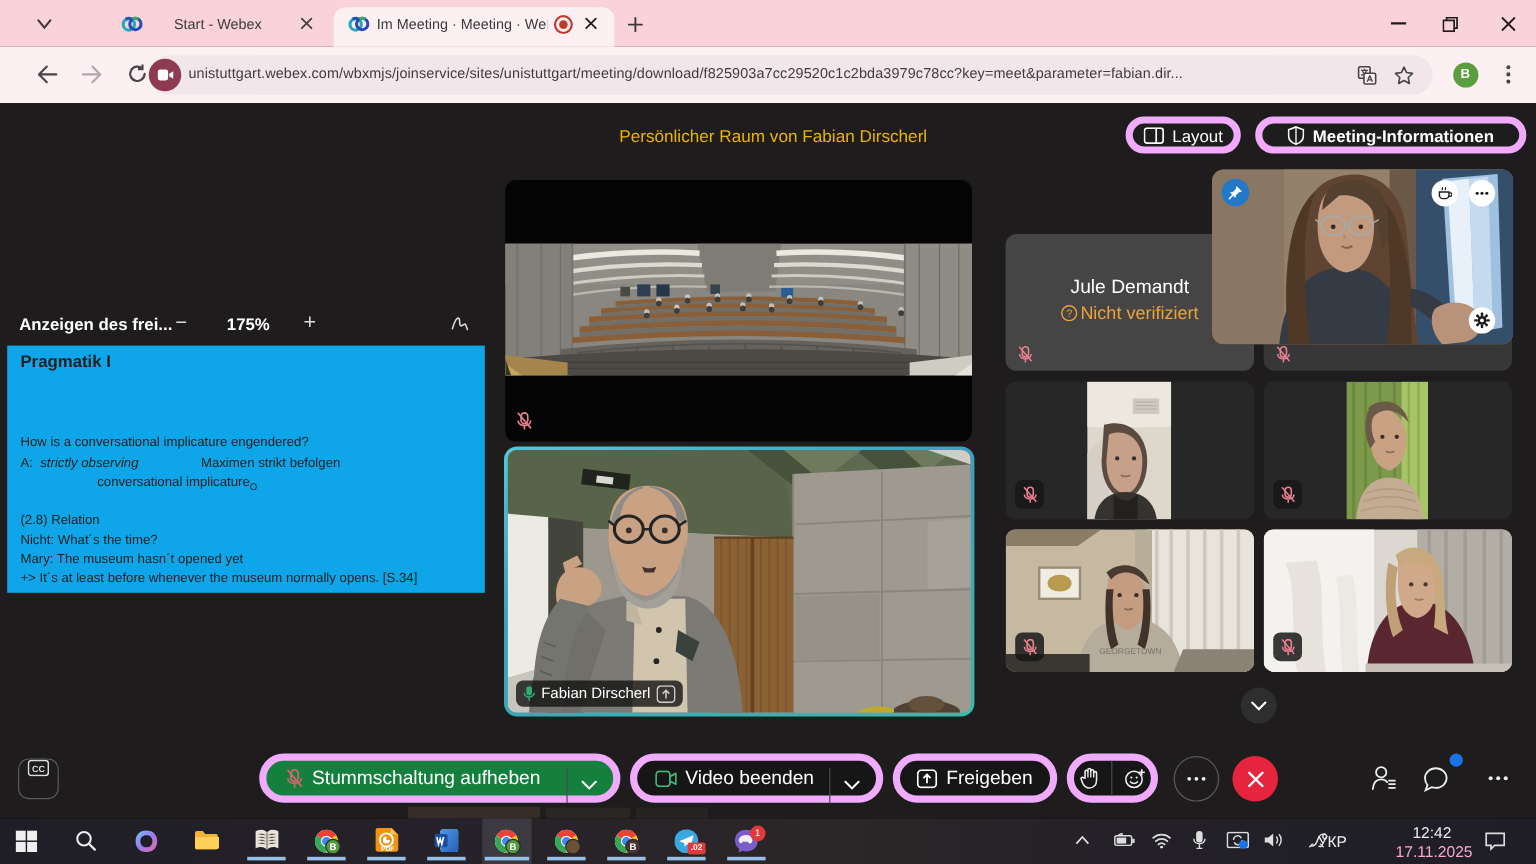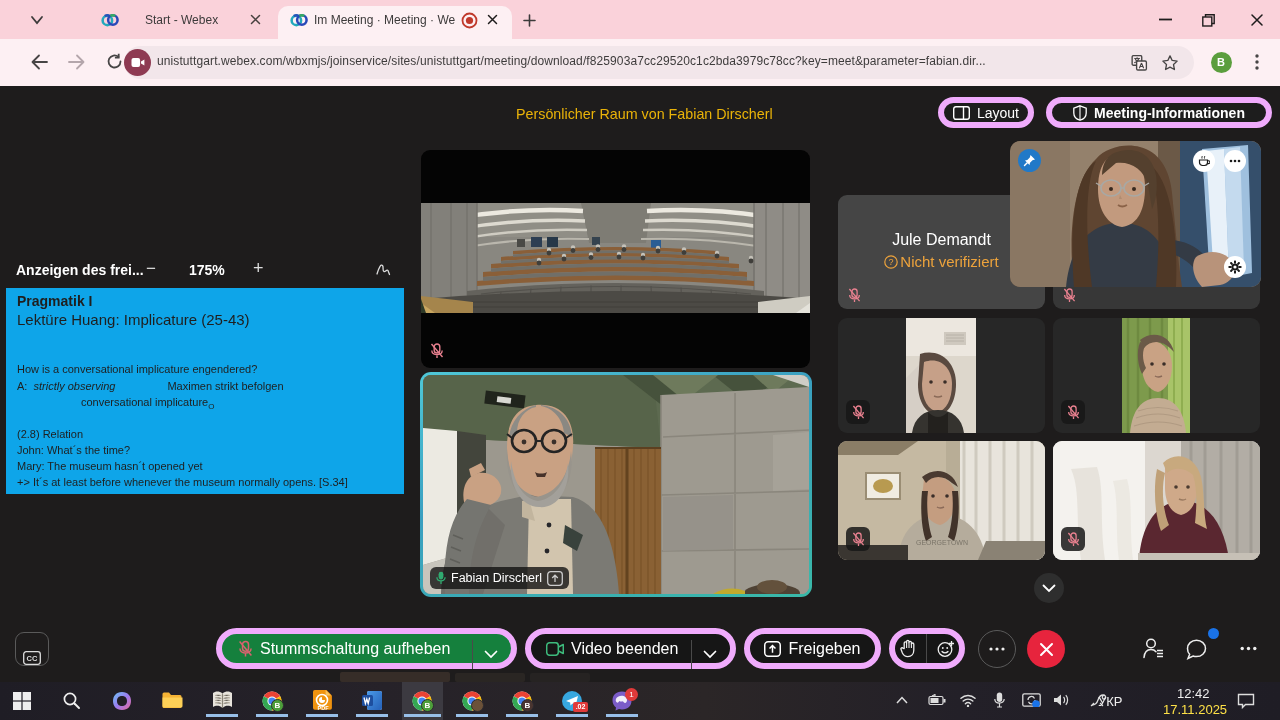--- a/index.html
+++ b/index.html
@@ -130,26 +130,25 @@
   <span class="abs" style="left:16px;top:262px;font-size:14px;font-weight:700;color:#fff">Anzeigen des frei...</span>
   <span class="abs" style="left:146px;top:259px;font-size:17px;color:#ddd">−</span>
   <span class="abs" style="left:189px;top:262px;font-size:14px;font-weight:700;color:#fff">175%</span>
   <span class="abs" style="left:253px;top:258px;font-size:18px;color:#ddd;font-weight:300">+</span>
   <svg class="abs" style="left:376px;top:263px" width="15" height="13" viewBox="0 0 15 13">
       <path d="M1 11 C3 4 5 1 6.5 2.5 C8 4 6 8 8 8.5 C9.5 9 11 6 12 7.5 L13.5 11.5" fill="none" stroke="#ddd" stroke-width="1.3" stroke-linecap="round"></path>
     </svg>
 
   <div class="abs" style="left:6px;top:288px;width:398px;height:206px;background:#0ea5e9;color:#1f1f1f">
     <div style="position:absolute;left:11px;top:5px;font-size:14px;font-weight:700">Pragmatik I</div>
-    <div style="position:absolute;left:11px;top:23px;font-size:15px">Lektüre Huang: Implicature (25-43)</div>
     <div style="position:absolute;left:11px;top:75px;font-size:11px">How is a conversational implicature engendered?</div>
     <div style="position:absolute;left:11px;top:92px;font-size:11px">A:&nbsp; <i>strictly observing</i><span style="display:inline-block;width:52px"></span>Maximen strikt befolgen</div>
     <div style="position:absolute;left:75px;top:108px;font-size:11px">conversational implicature<span style="font-size:8px;vertical-align:-3px">O</span></div>
     <div style="position:absolute;left:11px;top:140px;font-size:11px">(2.8) Relation</div>
-    <div style="position:absolute;left:11px;top:156px;font-size:11px">John: What´s the time?</div>
+    <div style="position:absolute;left:11px;top:156px;font-size:11px">Nicht: What´s the time?</div>
     <div style="position:absolute;left:11px;top:172px;font-size:11px">Mary: The museum hasn´t opened yet</div>
     <div style="position:absolute;left:11px;top:188px;font-size:11px">+&gt; It´s at least before whenever the museum normally opens. [S.34]</div>
   </div>
 
   <div class="abs tile" style="left:421px;top:150px;width:389px;height:218px;background:#040404">
     <svg style="position:absolute;left:0;top:53px" width="389" height="110" viewBox="0 0 389 110">
       <rect x="0" y="0" width="389" height="110" fill="#898780"></rect>
       <rect x="0" y="0" width="389" height="34" fill="#908e86"></rect>
       <path d="M160 0 L230 0 L225 40 L168 40 Z" fill="#7e7c74"></path>
       <g stroke="#ece9e0" stroke-width="4.5" fill="none">
@@ -526,21 +525,21 @@
             <rect x="6" y="0.5" width="2" height="3" rx="0.6" transform="rotate(45 7 7)"></rect>
             <rect x="6" y="10.5" width="2" height="3" rx="0.6" transform="rotate(45 7 7)"></rect>
             <rect x="0.5" y="6" width="3" height="2" rx="0.6" transform="rotate(45 7 7)"></rect>
             <rect x="10.5" y="6" width="3" height="2" rx="0.6" transform="rotate(45 7 7)"></rect>
           </g>
           <circle cx="7" cy="7" r="1.6" fill="#fff"></circle>
         </svg>
     </div>
   </div>
 
-  <div class="abs" style="left:15px;top:632px;width:34px;height:34px;border:1px solid #5a5a5a;border-radius:9px;display:flex;align-items:flex-end;justify-content:center">
+  <div class="abs" style="left:15px;top:632px;width:34px;height:34px;border:1px solid #5a5a5a;border-radius:9px;display:flex;align-items:flex-start;justify-content:center">
     <svg width="18" height="14" viewBox="0 0 18 14">
         <rect x="0.7" y="0.7" width="16.6" height="12.6" rx="2.5" fill="none" stroke="#ddd" stroke-width="1.3"></rect>
         <text x="9" y="10" text-anchor="middle" font-size="7.5" fill="#ddd" font-family="Liberation Sans" font-weight="bold">CC</text>
       </svg>
   </div>
   <div class="abs pill-btn" style="left:216px;top:628px;width:301px;height:41px;border-radius:21px;background:#15803d;justify-content:flex-start;padding-left:16px">
     <svg width="15" height="18" viewBox="0 0 14 16">
         <rect x="4.2" y="1" width="5.6" height="9" rx="2.8" fill="none" stroke="#d8626f" stroke-width="1.4"></rect>
         <path d="M1.8 7.5 C1.8 13 12.2 13 12.2 7.5 M7 12.5 V15" stroke="#d8626f" stroke-width="1.4" fill="none"></path>
         <path d="M1.5 1 L12.5 14" stroke="#d8626f" stroke-width="1.4"></path>
@@ -752,17 +751,17 @@
   <svg class="abs" style="left:1053px;top:693px" width="16" height="14" viewBox="0 0 16 14">
       <path d="M1 5 h3 L8 1.5 V12.5 L4 9 H1 Z" fill="#ddd"></path>
       <path d="M10.5 4 C12 5.5 12 8.5 10.5 10 M12.8 2.2 C15.2 4.8 15.2 9.2 12.8 11.8" stroke="#ddd" stroke-width="1.2" fill="none"></path>
     </svg>
   <svg class="abs" style="left:1090px;top:693px" width="17" height="14" viewBox="0 0 17 14">
       <path d="M2 12 C6 12 7 10 8 7 C9 4 10 2 13 2 C15 2 16 3.5 15.5 5 C15 6.5 13 6.5 12.5 5 C12 3.5 13 2 14.5 2" stroke="#ddd" stroke-width="1.3" fill="none"></path>
       <path d="M1 13 L4 10 M13 13 L10 10" stroke="#ddd" stroke-width="1.1"></path>
     </svg>
   <span class="abs" style="left:1098px;top:694px;font-size:13px;color:#eee;font-weight:400">УКР</span>
   <span class="abs" style="left:1177px;top:686px;font-size:13px;color:#eee">12:42</span>
-  <span class="abs" style="left:1163px;top:702px;font-size:13px;color:#fde047">17.11.2025</span>
+  <span class="abs" style="left:1163px;top:702px;font-size:13px;color:#f9a8d4">17.11.2025</span>
   <svg class="abs" style="left:1237px;top:693px" width="18" height="16" viewBox="0 0 18 16">
       <path d="M1.5 1.5 h15 v10 h-8 l-3 3 v-3 h-4 Z" fill="none" stroke="#ddd" stroke-width="1.4"></path>
     </svg>
 </div>
 
 </body></html>

